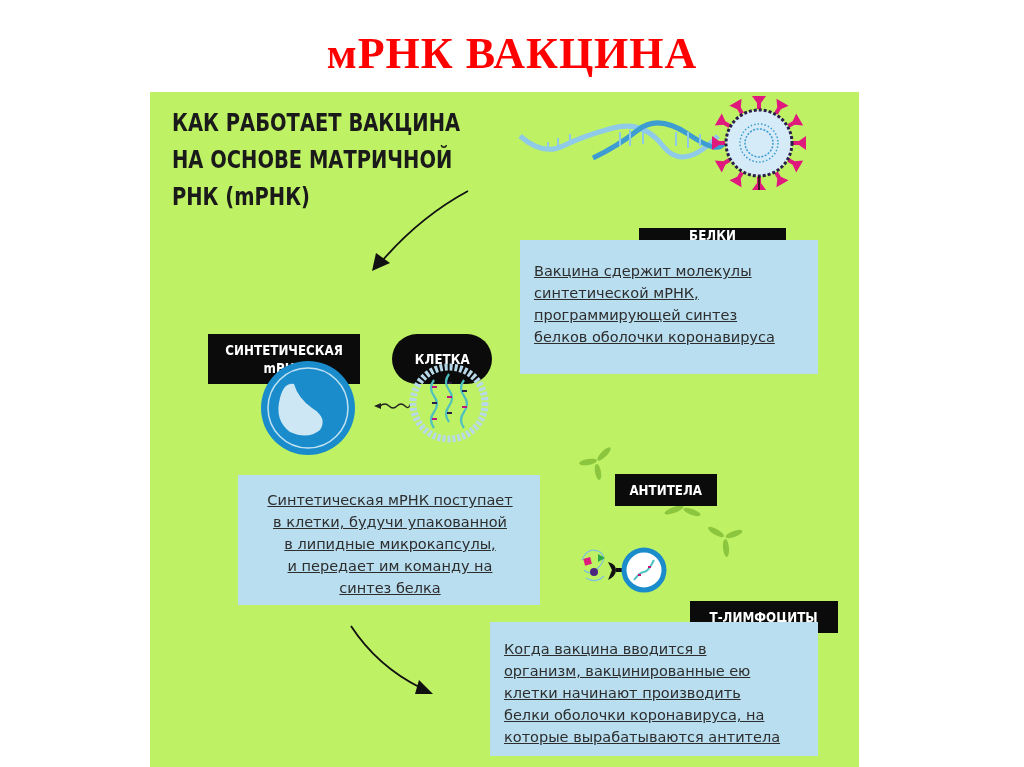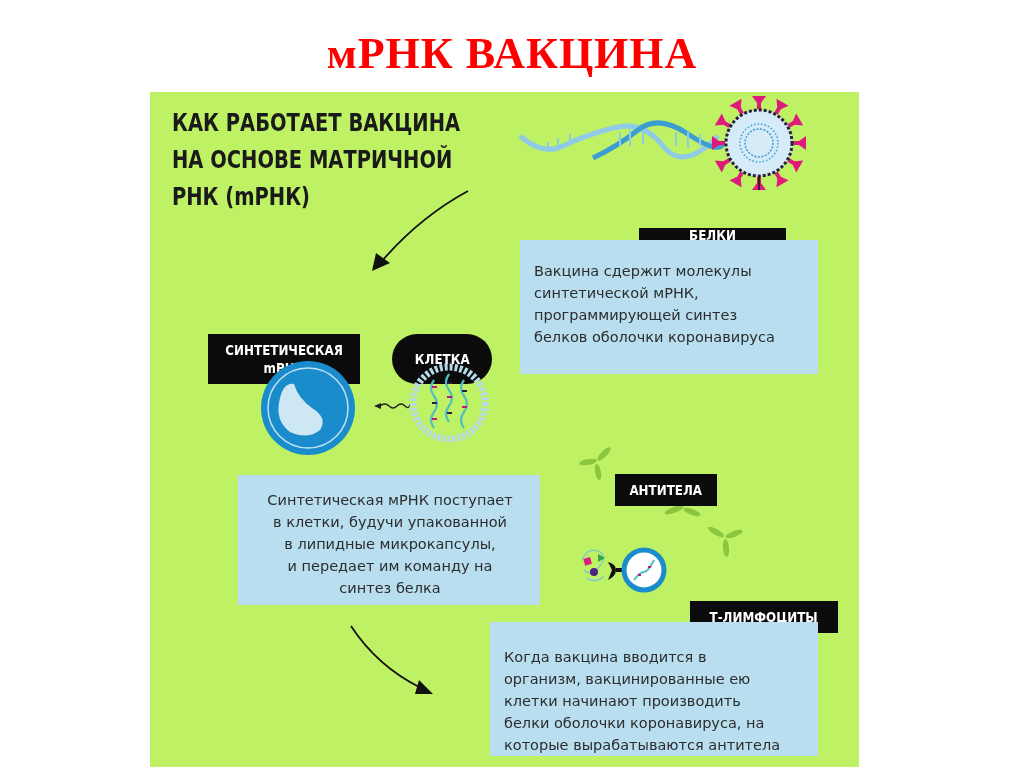--- a/index.html
+++ b/index.html
@@ -2,21 +2,21 @@
 <html><head>
 <meta charset="utf-8">
 <style>
   html, body { margin:0; padding:0; }
   body { width:1024px; height:767px; background:#ffffff; position:relative; overflow:hidden; font-family:"DejaVu Sans", sans-serif; }
   .slide-title { position:absolute; left:0; top:28px; width:1024px; text-align:center; font-family:"Liberation Serif", serif; font-weight:bold; font-size:44px; color:#ff0000; letter-spacing:1px; }
   .panel { position:absolute; left:150px; top:92px; width:709px; height:700px; background:#bef264; }
   .heading { position:absolute; left:22px; top:12px; font-family:"DejaVu Sans", sans-serif; font-weight:bold; font-size:25px; line-height:37px; color:#1a1a1a; transform:scaleX(0.78); transform-origin:left top; white-space:nowrap; }
   .label { position:absolute; background:#0b0b0b; color:#ffffff; font-family:"DejaVu Sans", sans-serif; font-weight:bold; font-size:14px; display:flex; align-items:center; justify-content:center; text-align:center; line-height:18px;margin-top:32px; }
   .label span { display:inline-block; transform:scaleX(0.85); }
-  .textbox { position:absolute; background:#b8def0; color:#2d2d2d; font-family:"DejaVu Sans", sans-serif; font-size:14.5px; line-height:22px; padding:20px 12px 0 14px; box-sizing:border-box; white-space:pre-line; }
+  .textbox { position:absolute; background:#b8def0; color:#2d2d2d; font-family:"DejaVu Sans", sans-serif; font-size:14.5px; line-height:22px; padding:20px 12px 0 14px; box-sizing:border-box; white-space:pre-line;text-decoration:underline; }
   svg.abs { position:absolute; }
 </style>
 </head>
 <body>
 
 <div class="slide-title">мРНК ВАКЦИНА</div>
 
 <div class="panel">
 
   <div class="heading">
@@ -174,19 +174,19 @@
 
   <div class="label" style="left:540px;top:477px;width:148px;height:32px;">
     <span>Т-ЛИМФОЦИТЫ</span>
   </div>
 
   <svg class="abs" style="left:195px;top:530px" width="100" height="80" viewBox="0 0 100 80">
     <path d="M6 4 Q32 44 76 66" stroke="#111" stroke-width="1.8" fill="none"></path>
     <polygon points="74,58 88,72 70,72" fill="#111"></polygon>
   </svg>
 
-  <div class="textbox" style="left:340px;top:530px;width:328px;height:134px;padding-top:24px;">Когда вакцина вводится в
+  <div class="textbox" style="left:340px;top:530px;width:328px;height:134px;padding-top:16px;">Когда вакцина вводится в
 организм, вакцинированные ею
 клетки начинают производить
 белки оболочки коронавируса, на
 которые вырабатываются антитела</div>
 
 </div>
 
 </body></html>

